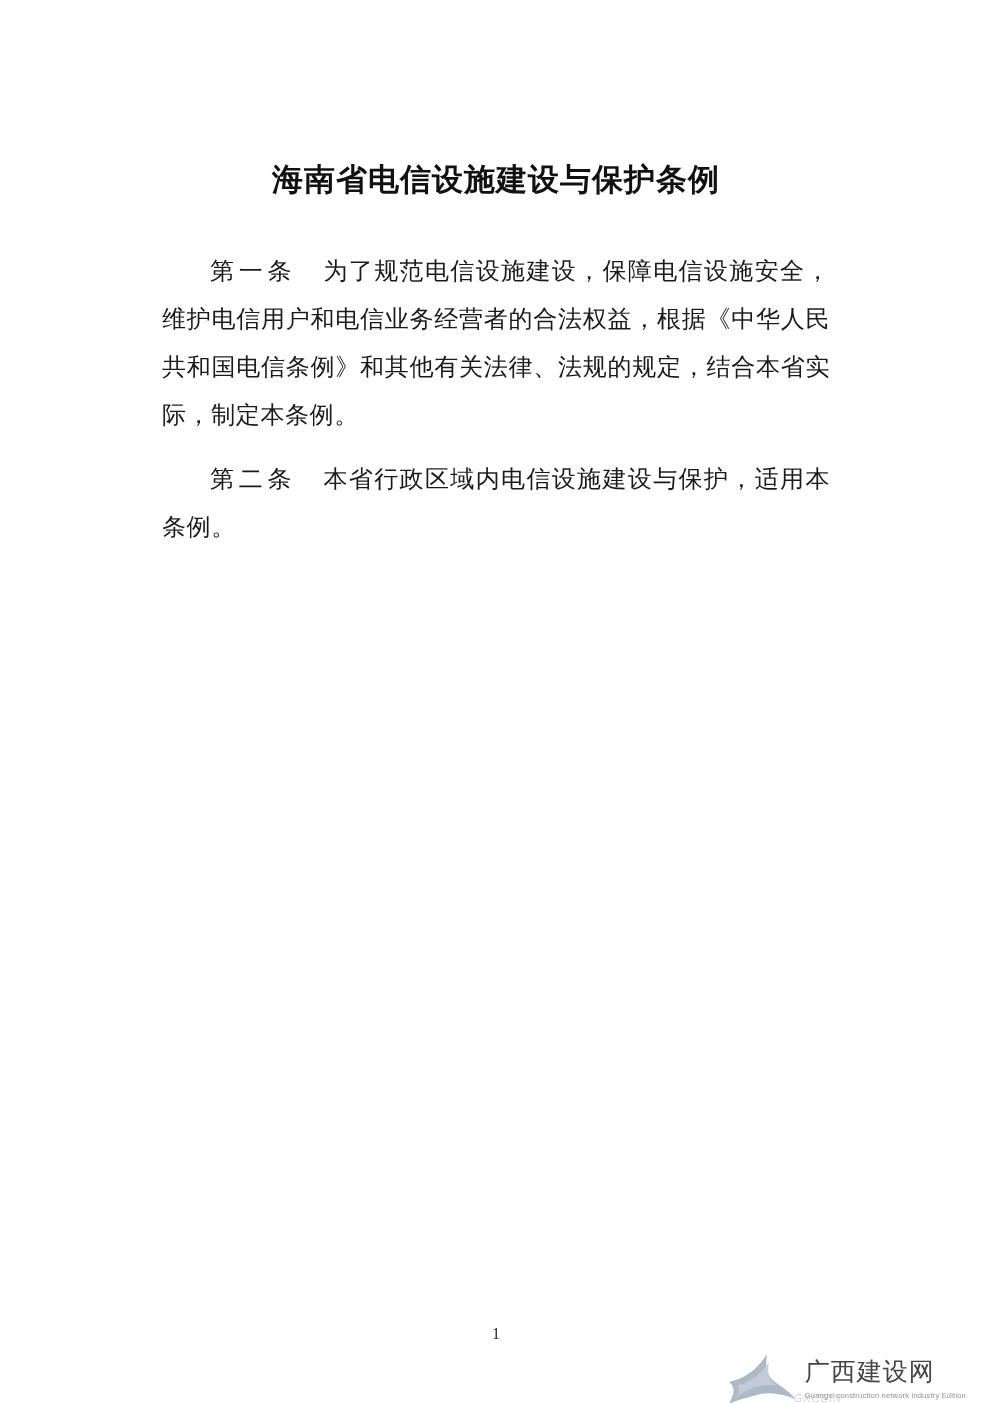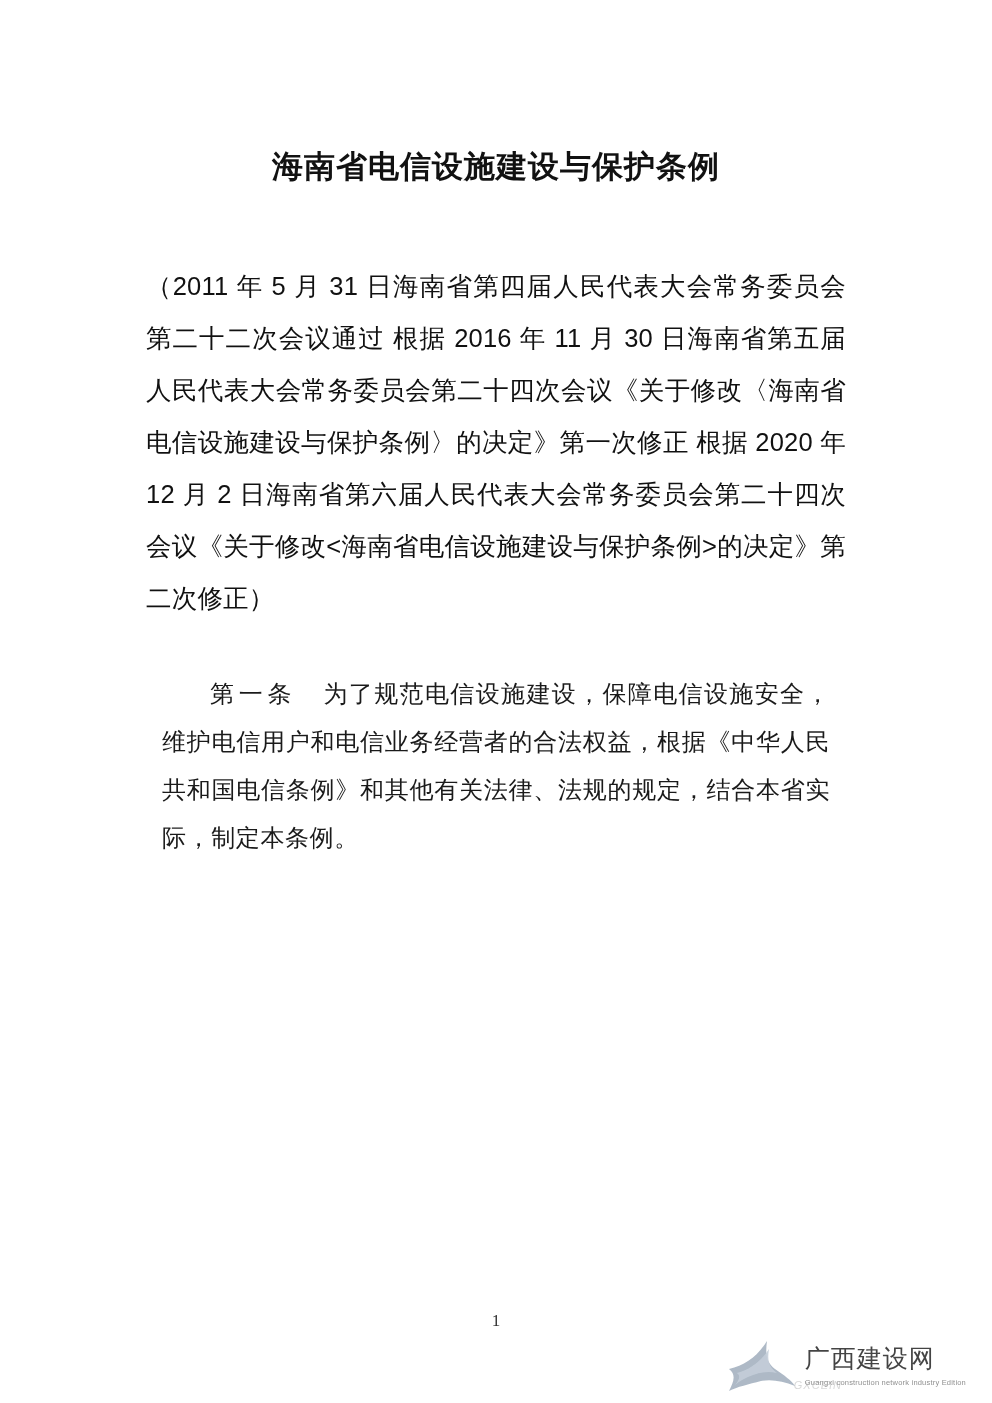--- a/index.html
+++ b/index.html
@@ -24,21 +24,21 @@
     padding: 0 146px;
   }
 
   .doc-title {
     text-align: center;
     font-family: "Liberation Sans", sans-serif;
     font-weight: bold;
     font-size: 31px;
     letter-spacing: 1px;
     color: #111111;
-    margin: 4px;
+    margin: 17px;
     padding-top: 142px;
   }
 
   .preamble {
     font-family: "Liberation Sans", sans-serif;
     font-size: 25.5px;
     line-height: 52px;
     color: #111111;
     margin-top: 72px;
     text-align: justify;
@@ -128,28 +128,30 @@
     font-style: italic;
   }
 </style>
 </head>
 <body>
 
 <div class="page">
 
   <h1 class="doc-title">海南省电信设施建设与保护条例</h1>
 
-  <p class="preamble">（2011 年 5 月 31 日海南省第四届人民代表大会常务委员会第二十二次会议通过 根据 2016 年 11 月 30 日海南省第五届人民代表大会常务委员会第二十四次会议《关于修改〈海南省电信设施建设与保护条例〉的决定》第一次修正 根据 2020 年 12 月 2 日海南省第六届人民代表大会常务委员会第二十四次会议《关于修改&lt;海南省电信设施建设与保护条例&gt;的决定》第二次修正）</p>
 
   <div class="body-text">
 
     <p class="article">
       <span class="art-label">第一条</span><span class="art-gap"></span><span>为了规范电信设施建设，保障电信设施安全，维护电信用户和电信业务经营者的合法权益，根据《中华人民共和国电信条例》和其他有关法律、法规的规定，结合本省实际，制定本条例。</span>
     </p>
 
+    <p class="article">
+      <span class="art-label">第二条</span><span class="art-gap"></span><span>本省行政区域内电信设施建设与保护，适用本条例。</span>
+    </p>
 
 
   </div>
 
   <div class="page-number">1</div>
 
   <div class="wm-ghost">GXCEIN</div>
 
   <div class="watermark">
     <svg class="wm-star" viewBox="0 0 70 54" aria-hidden="true">

